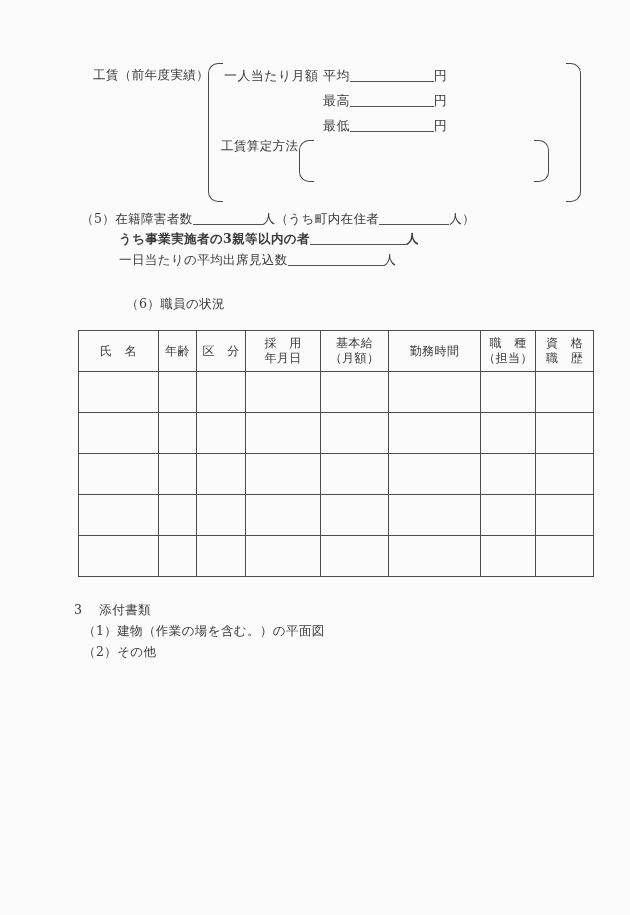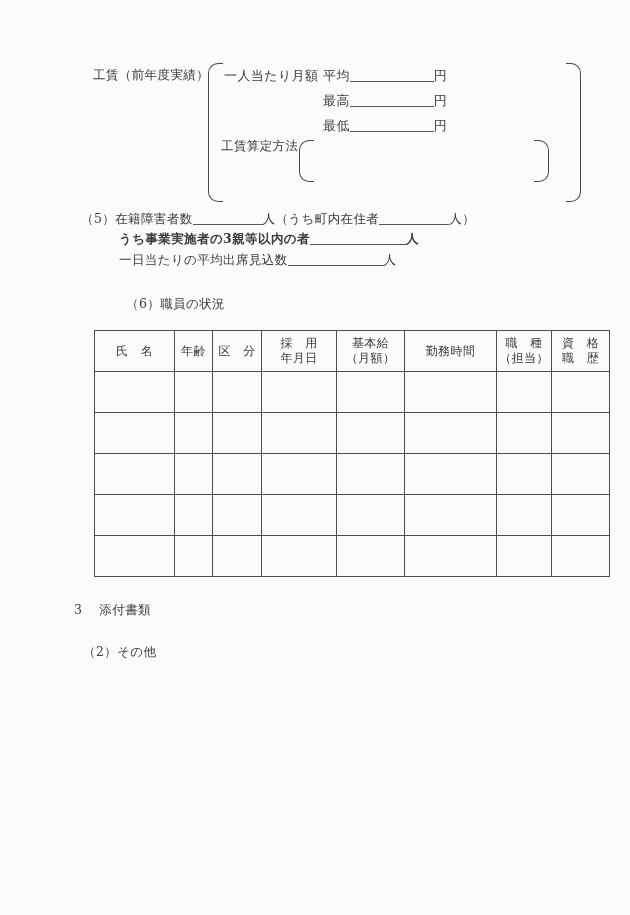--- a/index.html
+++ b/index.html
@@ -77,21 +77,20 @@
   .s6-heading { left: 85px; top: 296px; margin-left: 41px; }
 
   
   #staff-table {
     position: absolute;
     left: 78px;
     top: 330px;
     width: 515px;
     border-collapse: collapse;
     table-layout: fixed;
-    margin-left: 16px;
   }
   #staff-table th,
   #staff-table td {
     border: 1px solid #4d4d4d;
     padding: 0;
     font-weight: normal;
     font-size: 12px;
     letter-spacing: .4px;
     color: #3a3a3a;
     text-align: center;
@@ -255,18 +254,21 @@
         <td></td>
         <td></td>
       </tr>
     </tbody>
   </table>
 
   <div class="abs t13 s3-heading">
     <span>3</span><span style="display:inline-block;width:17px"></span><span>添付書類</span>
   </div>
 
+  <div class="abs t13 s3-item1">
+    <span>（1）</span><span>建物（作業の場を含む。）の平面図</span>
+  </div>
 
   <div class="abs t13 s3-item2">
     <span>（2）</span><span>その他</span>
   </div>
 
 </div>
 
 </body></html>

